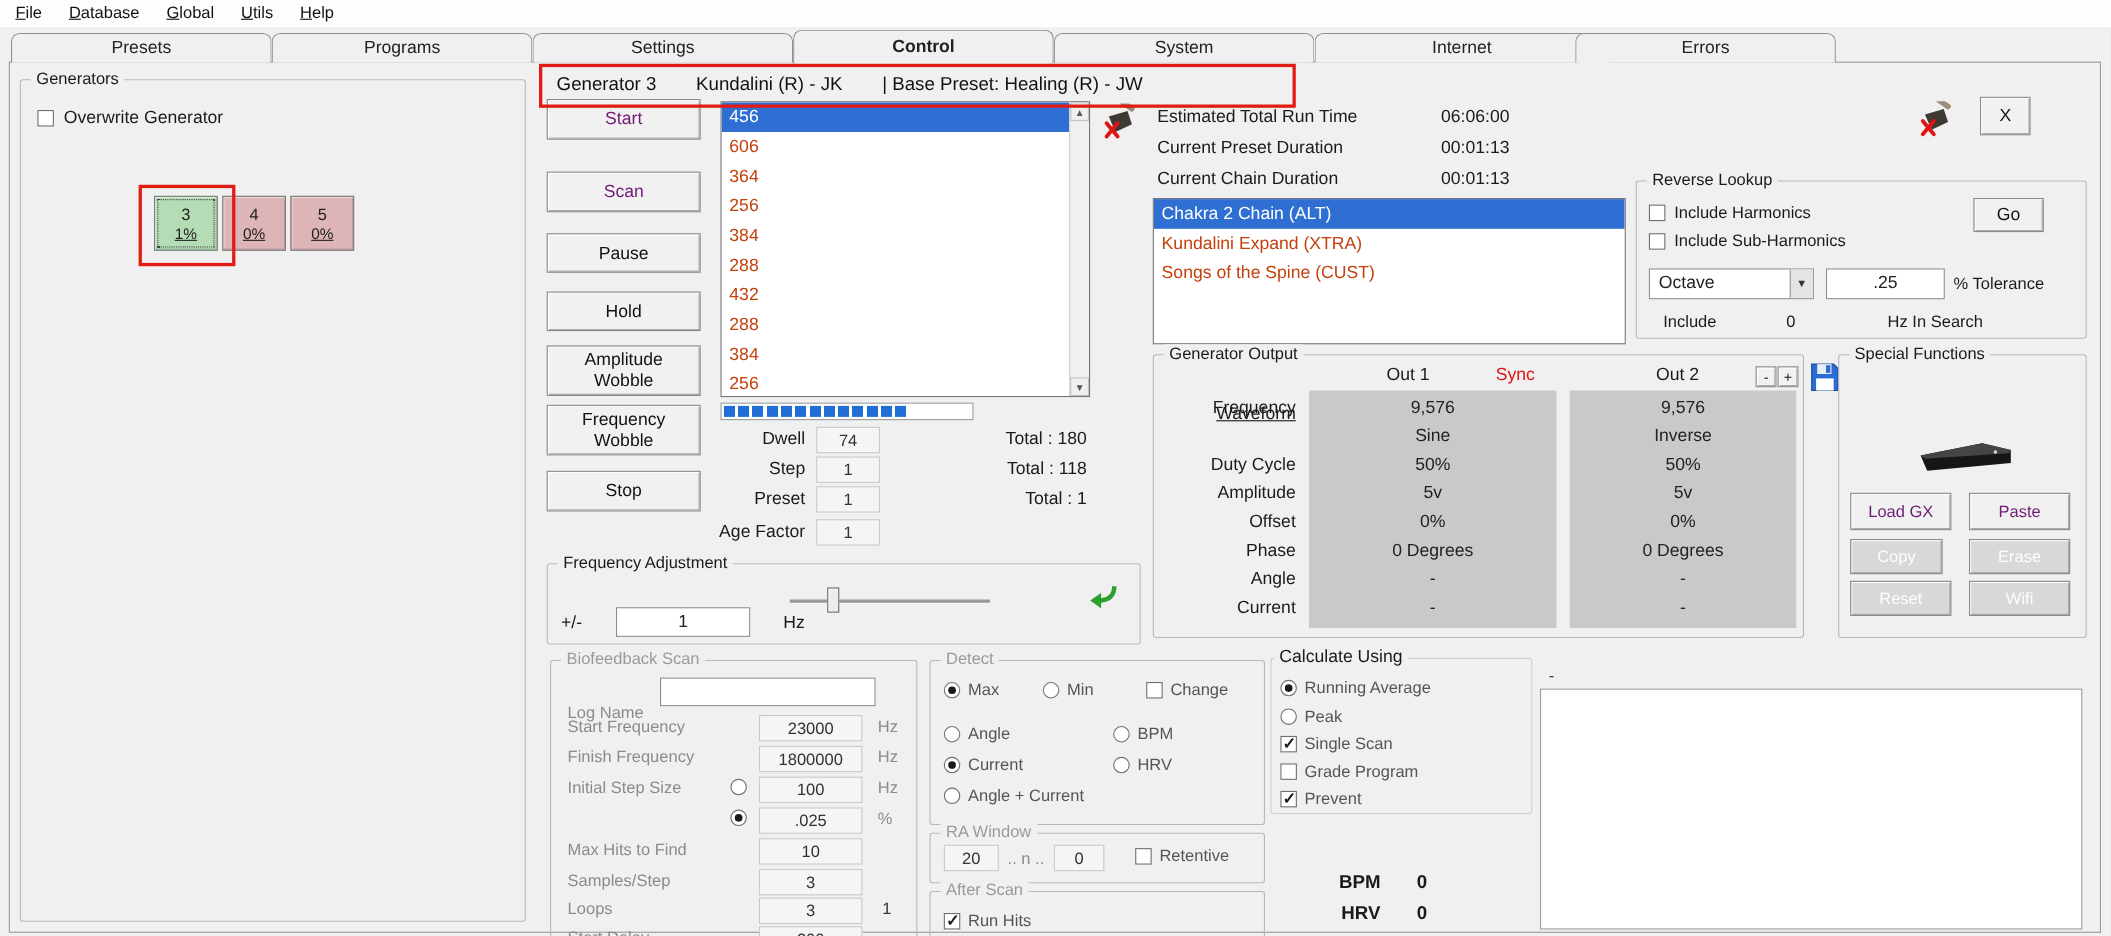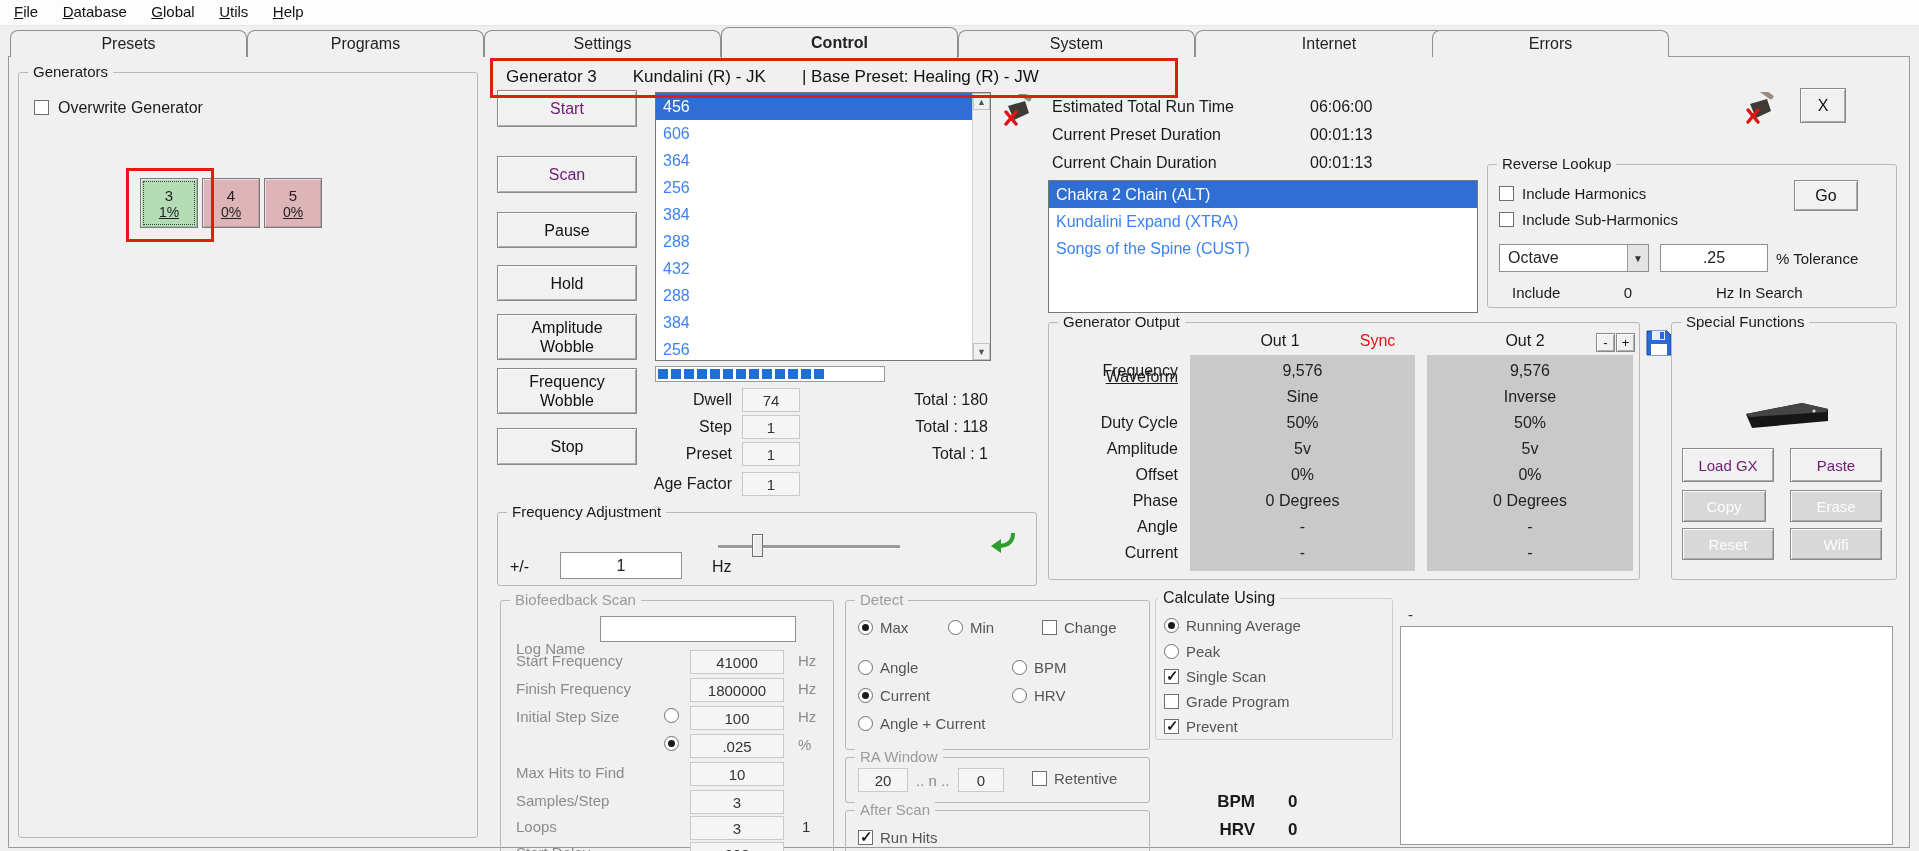--- a/index.html
+++ b/index.html
@@ -43,21 +43,21 @@
   .in { position:absolute; border:1px solid #8f8f8f; background:#ffffff; display:flex; align-items:center; justify-content:center; font-size:16px; color:#222; }
   
   .chk { position:absolute; width:15px; height:15px; background:#fff; border:1px solid #6f6f6f; }
   .chk.checked::after { content:"\2713"; position:absolute; left:1px; top:-3px; font-size:15px; font-weight:bold; color:#1a1a1a; }
   .radio { position:absolute; width:15px; height:15px; background:#fff; border:1px solid #6f6f6f; border-radius:50%; }
   .radio.selected::after { content:""; position:absolute; left:3px; top:3px; width:7px; height:7px; border-radius:50%; background:#1a1a1a; }
   
   .listbox { position:absolute; background:#fff; border:1px solid #767676; }
   .listbox .items { position:absolute; left:0; top:0; right:0; bottom:0; overflow:hidden; }
   .listbox.hasbar .items { right:18px; }
-  .li { height:27px; line-height:27px; padding-left:7px; font-size:16px; color:#3b82f6; white-space:nowrap; }
+  .li { height:27px; line-height:27px; padding-left:7px; font-size:16px; color:#c2410c; white-space:nowrap; }
   .li.sel { background:#2f6fd4; color:#fff; }
   .sb { position:absolute; right:0; top:0; bottom:0; width:18px; background:#f0f0f0; border-left:1px solid #cfcfcf; }
   .sb .ar { position:absolute; left:0; width:17px; height:17px; font-size:9px; color:#555; display:flex; align-items:center; justify-content:center; background:#f0f0f0; border:1px solid #c2c2c2; }
   
   .ann { position:absolute; border:3px solid #e21c12; z-index:30; pointer-events:none; }
   
   .genbtn { position:absolute; width:58px; height:50px; border:1px solid #7b7b7b;
             box-shadow: inset 1px 1px 0 #ffffff88, inset -1px -1px 0 #00000022;
             display:flex; flex-direction:column; align-items:center; justify-content:center; }
   .genbtn .num { font-size:15px; color:#222; }
@@ -289,21 +289,21 @@
   </span>
   <div class="b" style="left:1800px;top:88px;width:46px;height:35px;">X</div>
 
   <div class="g" style="left:500px;top:600px;width:334px;height:258px;">
     <span class="gt gray">Biofeedback Scan</span>
   </div>
   <span class="lg" style="left:516px;top:620px;margin-top:20px;">Log Name</span>
   <div class="in" style="left:600px;top:616px;width:196px;height:26px;"></div>
 
   <span class="lg" style="left:516px;top:652px;">Start Frequency</span>
-  <div class="vb" style="left:690px;top:650px;width:94px;height:24px;">41000</div>
+  <div class="vb" style="left:690px;top:650px;width:94px;height:24px;">23000</div>
   <span class="lg" style="left:798px;top:652px;">Hz</span>
 
   <span class="lg" style="left:516px;top:680px;">Finish Frequency</span>
   <div class="vb" style="left:690px;top:678px;width:94px;height:24px;">1800000</div>
   <span class="lg" style="left:798px;top:680px;">Hz</span>
 
   <span class="lg" style="left:516px;top:708px;">Initial Step Size</span>
   <span class="radio" style="left:664px;top:708px;"></span>
   <div class="vb" style="left:690px;top:706px;width:94px;height:24px;">100</div>
   <span class="lg" style="left:798px;top:708px;">Hz</span>

